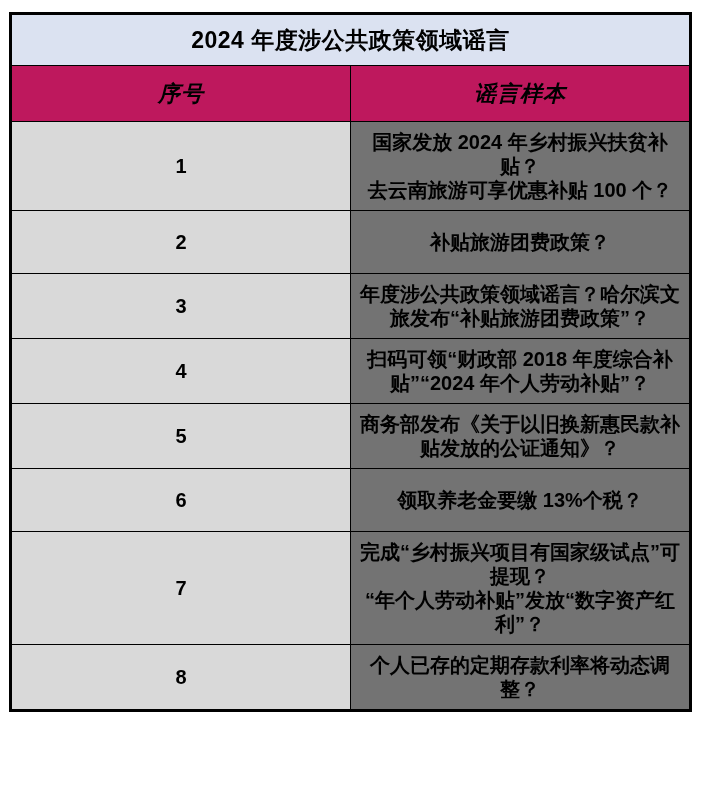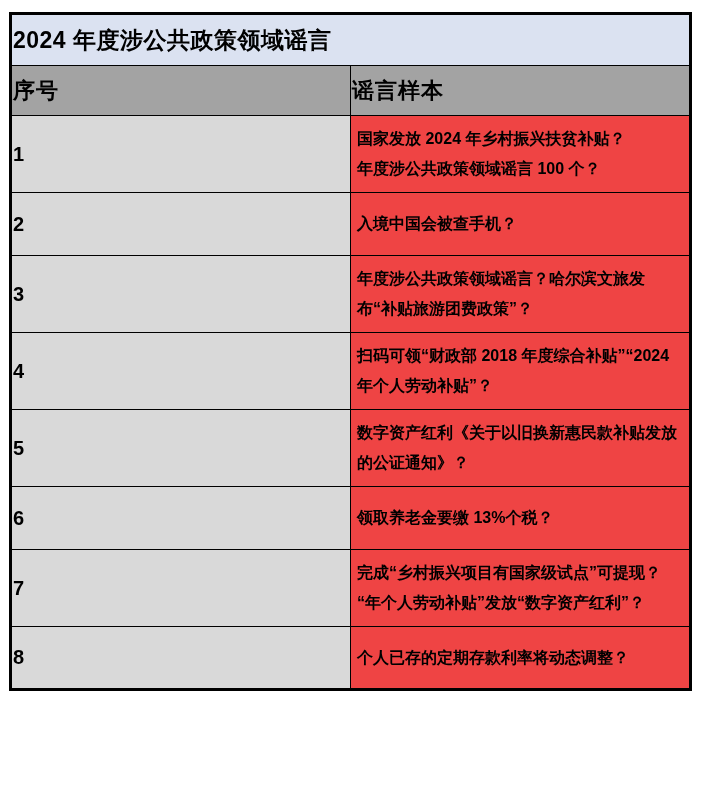--- a/index.html
+++ b/index.html
@@ -18,50 +18,51 @@
   }
   table.rumor-table {
     width: 683px;
     border-collapse: collapse;
     table-layout: fixed;
     border: 3px solid #000000;
   }
   table.rumor-table th,
   table.rumor-table td {
     border: 1.5px solid #000000;
-    text-align: left;
+    text-align: center;
     vertical-align: middle;
     font-weight: bold;
     color: #000000;
     box-sizing: border-box;
   }
   .title-cell {
     background: #dbe2f1;
     height: 52px;
     font-size: 23px;
     letter-spacing: 0.5px;
     color: #000000;
   }
   .header-row th {
-    background: #a3a3a3;
+    background: #be185d;
     color: #ffffff;
-    height: 50px;
+    height: 56px;
     font-size: 22px;
     letter-spacing: 1px;
+    font-style: italic;
   }
   .col-index { width: 56px; }
   .index-cell {
     background: #d9d9d9;
     font-size: 20px;
     width: 56px;
   }
   .sample-cell {
-    background: #ef4444;
-    font-size: 16px;
-    line-height: 30px;
+    background: #737373;
+    font-size: 20px;
+    line-height: 24px;
     padding: 8px 6px;
   }
   tr.data-row td { height: 63px; }
 </style>
 </head>
 <body>
 
 <div class="page">
   <table class="rumor-table">
     <thead>
@@ -71,45 +72,45 @@
       <tr class="header-row">
         <th class="col-index">序号</th>
         <th class="col-sample">谣言样本</th>
       </tr>
     </thead>
     <tbody>
         <tr class="data-row">
           <td class="index-cell">1</td>
           <td class="sample-cell">
             <div>国家发放 2024 年乡村振兴扶贫补贴？</div>
-            <div>年度涉公共政策领域谣言 100 个？</div>
+            <div>去云南旅游可享优惠补贴 100 个？</div>
           </td>
         </tr>
         <tr class="data-row">
           <td class="index-cell">2</td>
           <td class="sample-cell">
-            <div>入境中国会被查手机？</div>
+            <div>补贴旅游团费政策？</div>
           </td>
         </tr>
         <tr class="data-row">
           <td class="index-cell">3</td>
           <td class="sample-cell">
             <div>年度涉公共政策领域谣言？哈尔滨文旅发布“补贴旅游团费政策”？</div>
           </td>
         </tr>
         <tr class="data-row">
           <td class="index-cell">4</td>
           <td class="sample-cell">
             <div>扫码可领“财政部 2018 年度综合补贴”“2024 年个人劳动补贴”？</div>
           </td>
         </tr>
         <tr class="data-row">
           <td class="index-cell">5</td>
           <td class="sample-cell">
-            <div>数字资产红利《关于以旧换新惠民款补贴发放的公证通知》？</div>
+            <div>商务部发布《关于以旧换新惠民款补贴发放的公证通知》？</div>
           </td>
         </tr>
         <tr class="data-row">
           <td class="index-cell">6</td>
           <td class="sample-cell">
             <div>领取养老金要缴 13%个税？</div>
           </td>
         </tr>
         <tr class="data-row">
           <td class="index-cell">7</td>

